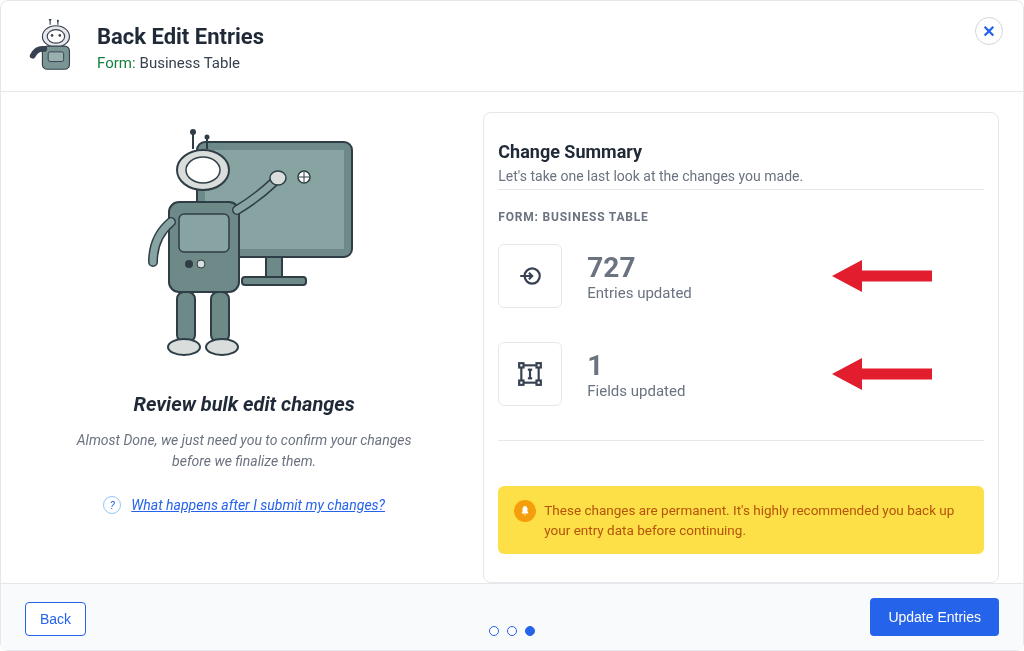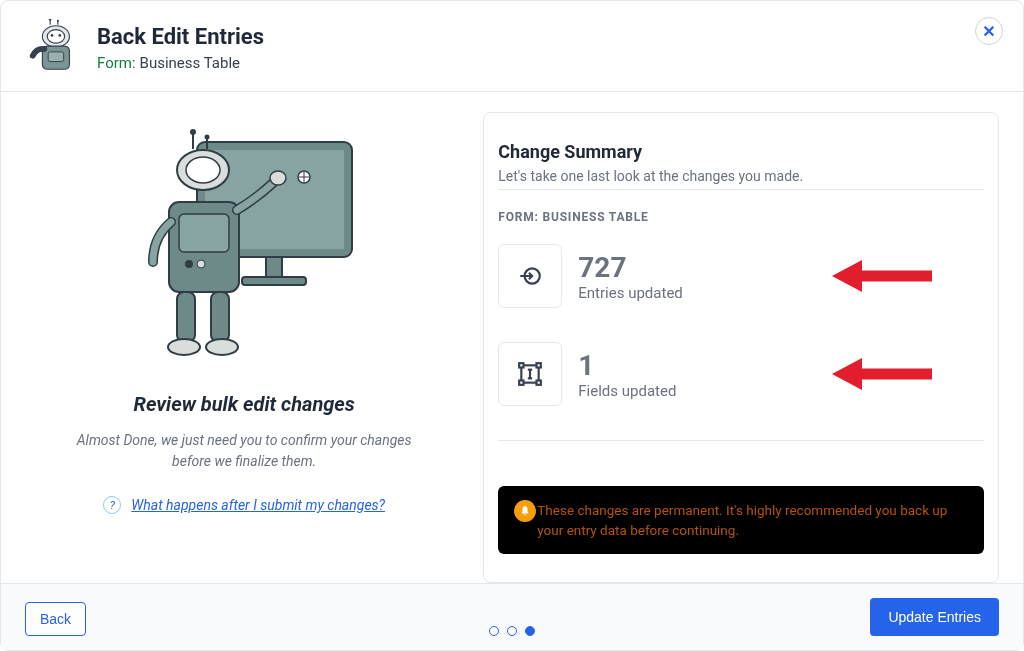--- a/index.html
+++ b/index.html
@@ -154,21 +154,21 @@
     .section-label {
       color: #6b7280;
       font-size: 12px;
       font-weight: 700;
       letter-spacing: 0.8px;
       margin-bottom: 20px;
     }
     .stat-row {
       display: flex;
       align-items: center;
-      gap: 16px;
+      gap: 25px;
       margin-bottom: 34px;
       position: relative;
     }
     .stat-icon {
       width: 64px;
       height: 64px;
       border: 1px solid #e5e7eb;
       border-radius: 6px;
       display: flex;
       align-items: center;
@@ -184,26 +184,26 @@
       color: #6b7280;
     }
     .arrow {
       position: absolute;
       right: 52px;
       width: 100px;
       height: 35px;
       pointer-events: none;
     }
     .warning {
-      background: #000000;
+      background: #fde047;
       border-radius: 6px;
       padding: 14px 16px;
       display: flex;
       align-items: flex-start;
-      gap: 1px;
+      gap: 8px;
       margin-top: auto;
     }
     .warn-icon {
       width: 22px; height: 22px;
       border-radius: 50%;
       background: #f59e0b;
       color: #fff;
       display: flex;
       align-items: center;
       justify-content: center;

